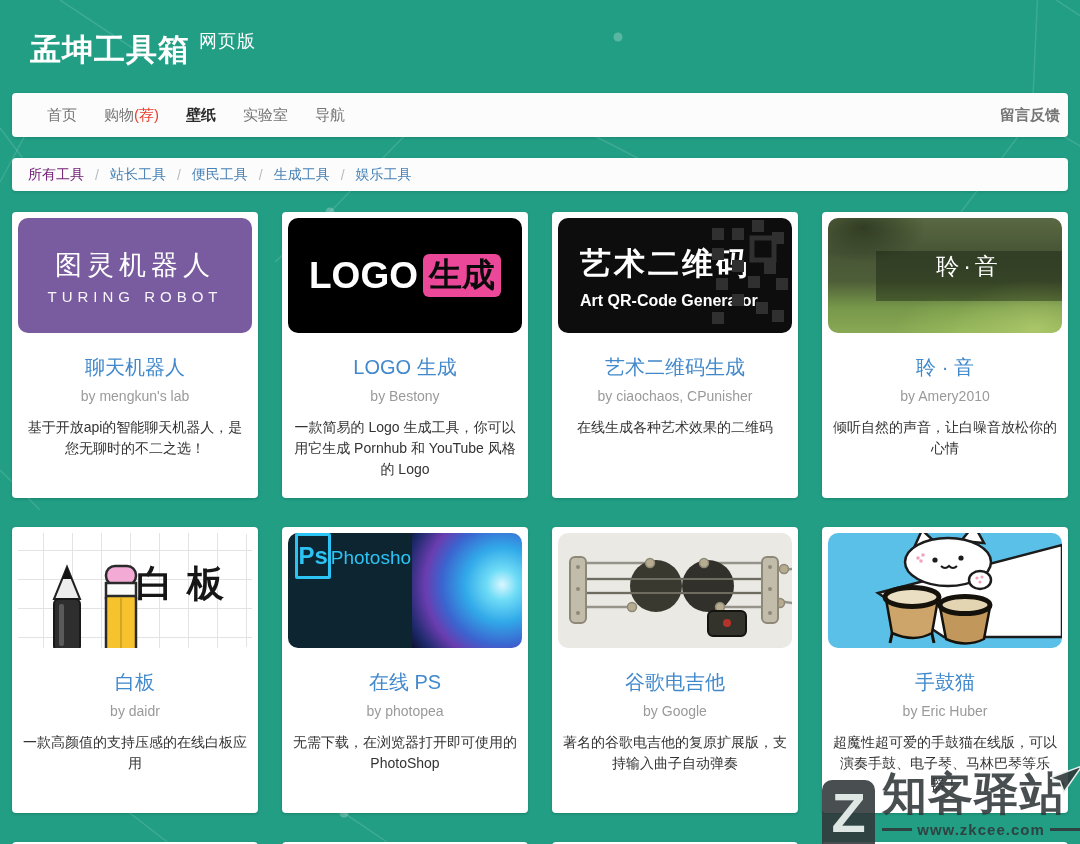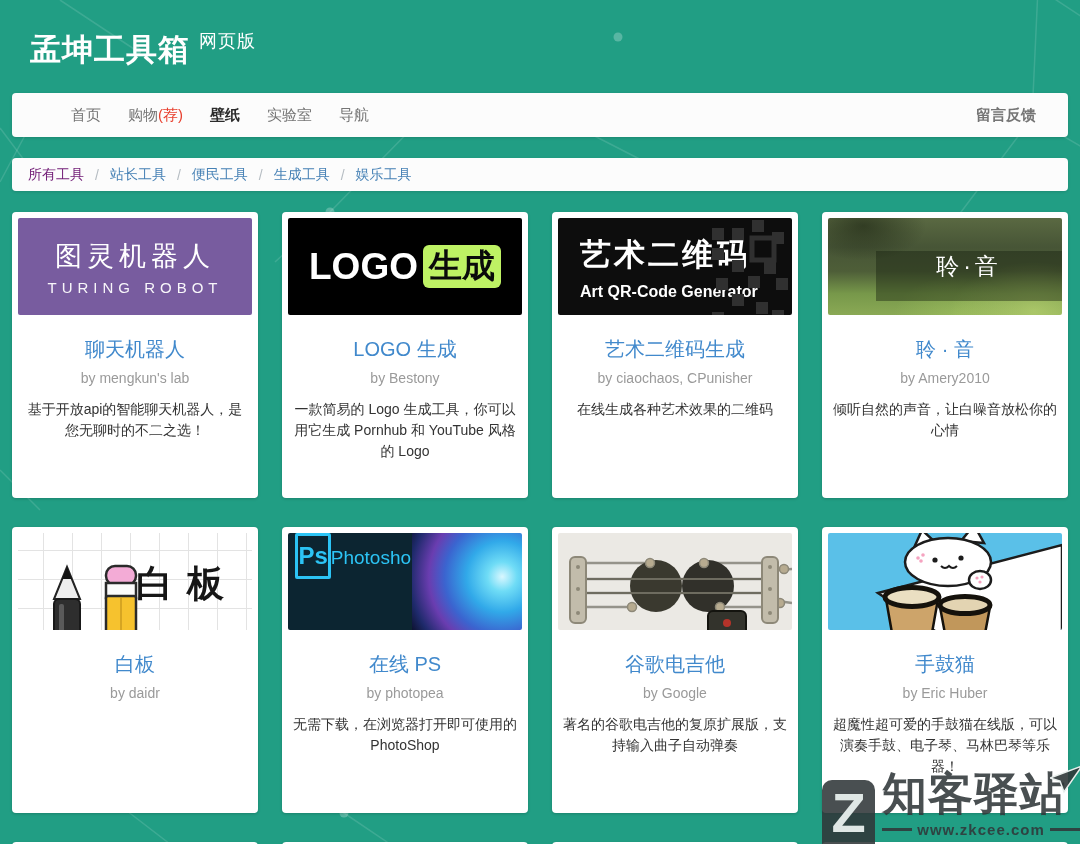--- a/index.html
+++ b/index.html
@@ -10,49 +10,49 @@
   }
   .bg-net{position:absolute;left:0;top:0;z-index:0;pointer-events:none;}
   .page{position:relative;z-index:1;}
 
   
   .site-header{padding:13px 0 0 14px;}
   .site-title{margin:16px;color:#ffffff;display:flex;align-items:flex-start;font-weight:bold;font-size:31px;letter-spacing:1px;}
   .site-subtitle{font-size:18px;font-weight:normal;margin-left:9px;letter-spacing:1px;}
 
   
-  .navbar{margin:22px 12px 0;height:44px;background:#fcfcfc;border-radius:4px;display:flex;align-items:center;padding:0 32px;box-shadow:0 1px 3px rgba(0,0,0,.15);}
+  .navbar{margin:22px 12px 0;height:44px;background:#fcfcfc;border-radius:4px;display:flex;align-items:center;padding:0 8px;box-shadow:0 1px 3px rgba(0,0,0,.15);}
   .nav-item{color:#757575;font-size:15px;margin-left:27px;text-decoration:none;cursor:pointer;white-space:nowrap;}
   .nav-item.active .nav-label{color:#2b2b2b;font-weight:bold;}
   .nav-suffix{color:#e8402f;}
   .nav-feedback{margin-left:auto;color:#757575;font-size:15px;cursor:pointer;font-weight:bold;}
 
   
   .filterbar{margin:21px 12px 0;height:33px;background:#fcfcfc;border-radius:4px;display:flex;align-items:center;padding:0 16px;font-size:14px;box-shadow:0 1px 3px rgba(0,0,0,.12);}
   .filter-link{color:#4681b5;text-decoration:none;cursor:pointer;}
   .filter-link.current{color:#701a75;cursor:default;}
   .filter-sep{color:#b5bcc2;margin:0 11px;}
 
   
   .grid{margin:21px 12px 0;display:grid;grid-template-columns:repeat(4,246px);column-gap:24px;row-gap:29px;grid-auto-rows:286px;}
   .card{background:#ffffff;border-radius:4px;padding:6px;box-sizing:border-box;box-shadow:0 1px 3px rgba(0,0,0,.18);cursor:pointer;}
-  .card-art{height:97px;position:relative;overflow:hidden;border-radius:2px;}
+  .card-art{height:115px;position:relative;overflow:hidden;border-radius:10px;}
   .card-title{text-align:center;color:#4189cc;font-size:20px;margin-top:21px;}
   .card-author{text-align:center;color:#9a9a9a;font-size:14px;margin-top:7px;}
   .card-desc{text-align:center;color:#333333;font-size:14px;line-height:21px;margin-top:13px;padding:0 4px;}
 
   
   .art-turing{background:#785c9f;display:flex;flex-direction:column;align-items:center;justify-content:center;color:#fff;}
   .turing-cn{font-size:27px;letter-spacing:5px;}
   .turing-en{font-size:15px;letter-spacing:5px;margin-top:5px;opacity:.95;}
 
   
   .art-phub{background:#000;display:flex;align-items:center;justify-content:center;}
   .phub-word{color:#fff;font-weight:bold;font-size:37px;text-align:center;}
-  .phub-badge{background:#bef264;color:#0a0a0a;font-weight:bold;font-size:33px;line-height:1;padding:4px 6px 6px;border-radius:6px;margin-left:5px;}
+  .phub-badge{background:#ec4899;color:#0a0a0a;font-weight:bold;font-size:33px;line-height:1;padding:4px 6px 6px;border-radius:6px;margin-left:5px;}
 
   
   .art-artqr{background:#0d0d0d;color:#fff;}
   .artqr-text{position:absolute;left:22px;top:50%;transform:translateY(-50%);}
   .artqr-cn{display:block;font-size:31px;font-weight:bold;letter-spacing:3px;}
   .artqr-en{display:block;font-size:16px;font-weight:bold;margin-top:7px;}
   .artqr-pattern{position:absolute;right:0;top:0;}
 
   
   .art-lingyin{background:
@@ -230,20 +230,21 @@
       <polygon points="49,34 54,46 44,46" fill="#141414"></polygon>
       <rect x="36" y="66" width="26" height="52" rx="5" fill="#2e2e2e" stroke="#191919" stroke-width="2"></rect>
       <rect x="41" y="71" width="5" height="42" rx="2" fill="#5a5a5a"></rect>
       <rect x="88" y="33" width="30" height="19" rx="9" fill="#f3abd6" stroke="#2a2a2a" stroke-width="2.5"></rect>
       <rect x="88" y="50" width="30" height="15" fill="#fbfbfb" stroke="#2a2a2a" stroke-width="2.5"></rect>
       <rect x="88" y="63" width="30" height="55" rx="2" fill="#f6c22e" stroke="#2a2a2a" stroke-width="2.5"></rect>
       <line x1="103" y1="65" x2="103" y2="115" stroke="rgba(120,80,0,0.25)" stroke-width="2"></line>
     </svg><span class="wb-label">白板</span></div>
     <div class="card-title">白板</div>
     <div class="card-author">by daidr</div>
+    <div class="card-desc">一款高颜值的支持压感的在线白板应用</div>
   </div>
 
   <div class="card">
     <div class="card-art art-pp">
           <div class="pp-left">
             <div class="pp-badge">Ps</div>
             <div class="pp-label">Photoshop</div>
           </div>
           <div class="pp-right"></div>
         </div>

